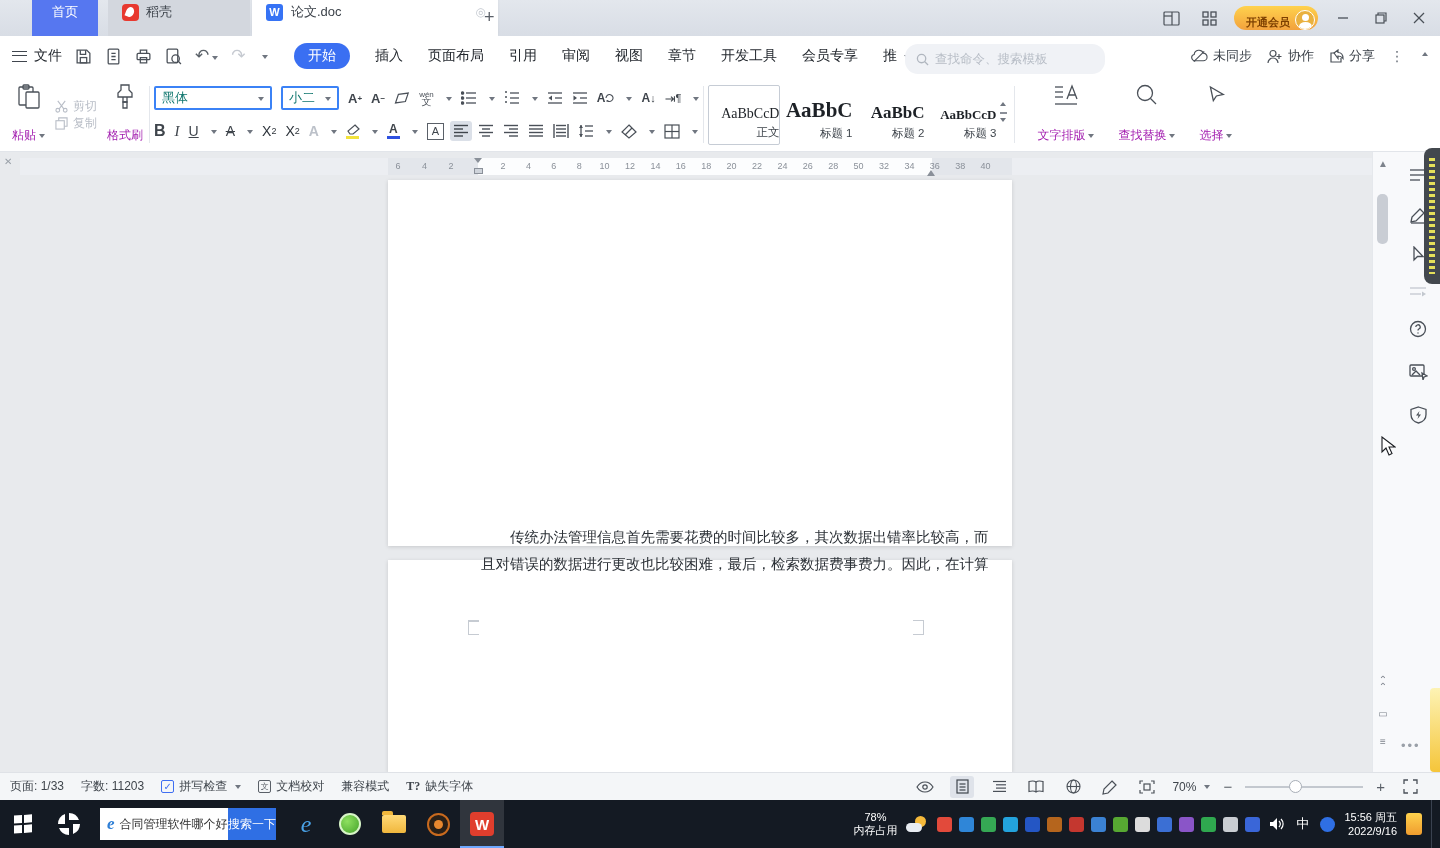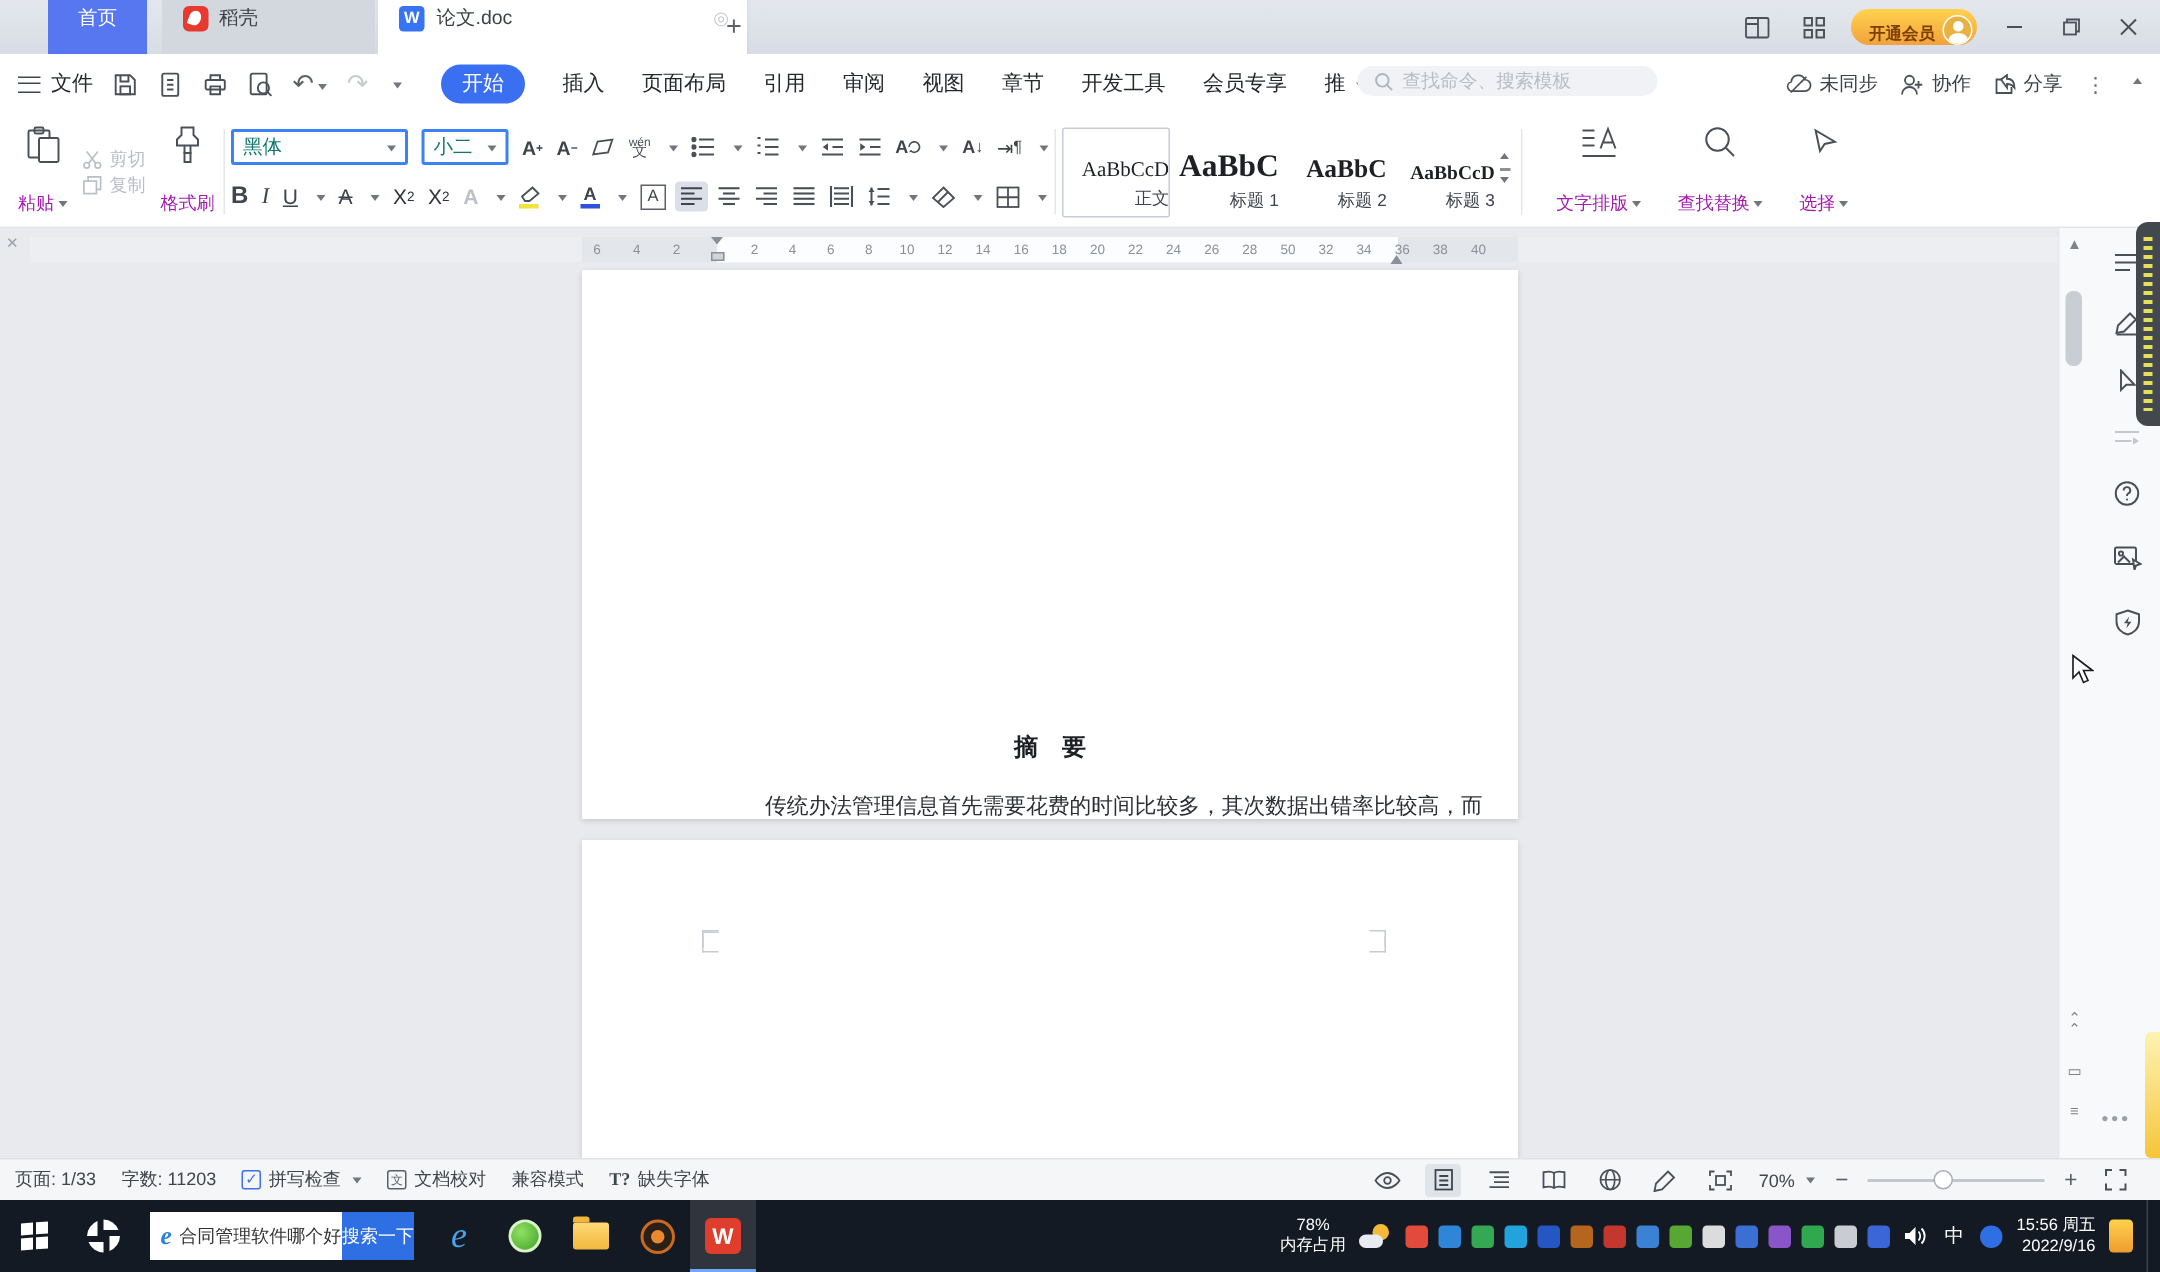--- a/index.html
+++ b/index.html
@@ -36,21 +36,21 @@
   #menu-left { position:absolute; left:12px; top:0; height:40px; display:flex; align-items:center; gap:13px; }
   .hamb { width:15px; height:11px; border-top:1.6px solid #40464e; border-bottom:1.6px solid #40464e; position:relative; }
   .hamb::after { content:""; position:absolute; left:0; top:3.2px; width:100%; height:1.6px; background:#40464e; }
   #file-btn { display:flex; align-items:center; gap:7px; font-size:14px; color:#24292f; }
   .qicon { color:#4a5058; }
   .undo { font-size:17px; color:#5a6168; line-height:16px; }
   .undo.disabled { color:#c6cad1; }
   #menu-tabs { position:absolute; left:294px; top:0; height:40px; display:flex; align-items:center; gap:25px; }
   .mtab { font-size:14px; color:#24292f; white-space:nowrap; }
   .mtab.active { background:#3a6ff2; color:#fff; padding:4px 14px; border-radius:15px; }
-  #menu-search { position:absolute; left:905px; top:8px; width:200px; height:20px; background:#f0f2f6; border-radius:13px; display:flex; align-items:center; gap:6px; padding:0 11px; }
+  #menu-search { position:absolute; left:905px; top:8px; width:200px; height:30px; background:#f0f2f6; border-radius:13px; display:flex; align-items:center; gap:6px; padding:0 11px; }
   #menu-search span { font-size:12.5px; color:#b7bdc6; white-space:nowrap; overflow:hidden; }
   #menu-right { position:absolute; right:12px; top:0; height:40px; display:flex; align-items:center; gap:15px; }
   .mr-item { display:flex; align-items:center; gap:5px; font-size:13px; color:#3c424a; }
   .vdots { color:#6b717a; font-size:14px; letter-spacing:0; }
 
   
   #ribbon { position:absolute; left:0; top:76px; width:1440px; height:76px; background:#fff; border-bottom:1px solid #e2e5ea; display:flex; padding:4px 10px 2px; }
   .rgroup { display:flex; }
   .bigbtn { display:flex; flex-direction:column; align-items:center; justify-content:space-between; padding:4px 2px 5px; }
   .bigbtn .lbl { font-size:12px; color:#a21caf; white-space:nowrap; }
@@ -614,22 +614,22 @@
 
   <div id="docarea">
     <div class="page" id="page1"></div>
     <div class="page" id="page2"></div>
     <span class="cornermark cm-bl" style="left:468px;top:444px;"></span>
     <span class="cornermark cm-br" style="left:913px;top:444px;"></span>
     <span class="cornermark cm-tl" style="left:468px;top:440px;top:441px;"></span>
   </div>
   <span class="cornermark cm-tl" style="position:absolute;left:468px;top:620px;"></span>
   <span class="cornermark cm-tr" style="position:absolute;left:913px;top:620px;"></span>
-  <div id="doc-title">摘　要</div>
   <div class="docline" id="docline1">传统办法管理信息首先需要花费的时间比较多，其次数据出错率比较高，而</div>
+  <div class="docline" id="docline2">且对错误的数据进行更改也比较困难，最后，检索数据费事费力。因此，在计算</div>
 
   <div id="right-strip">
     <span class="scroll-glyph" style="top:6px">▲</span>
     <span class="vthumb"></span>
     <span class="scroll-glyph" style="top:524px;line-height:7px">⌃<br>⌃</span>
     <span class="scroll-glyph" style="top:556px">▭</span>
     <span class="scroll-glyph" style="top:584px">≡</span>
 
     <span class="side-ico" style="top:8px">
       <svg width="18" height="14" viewBox="0 0 18 14" stroke="#4a5058" stroke-width="1.3">

